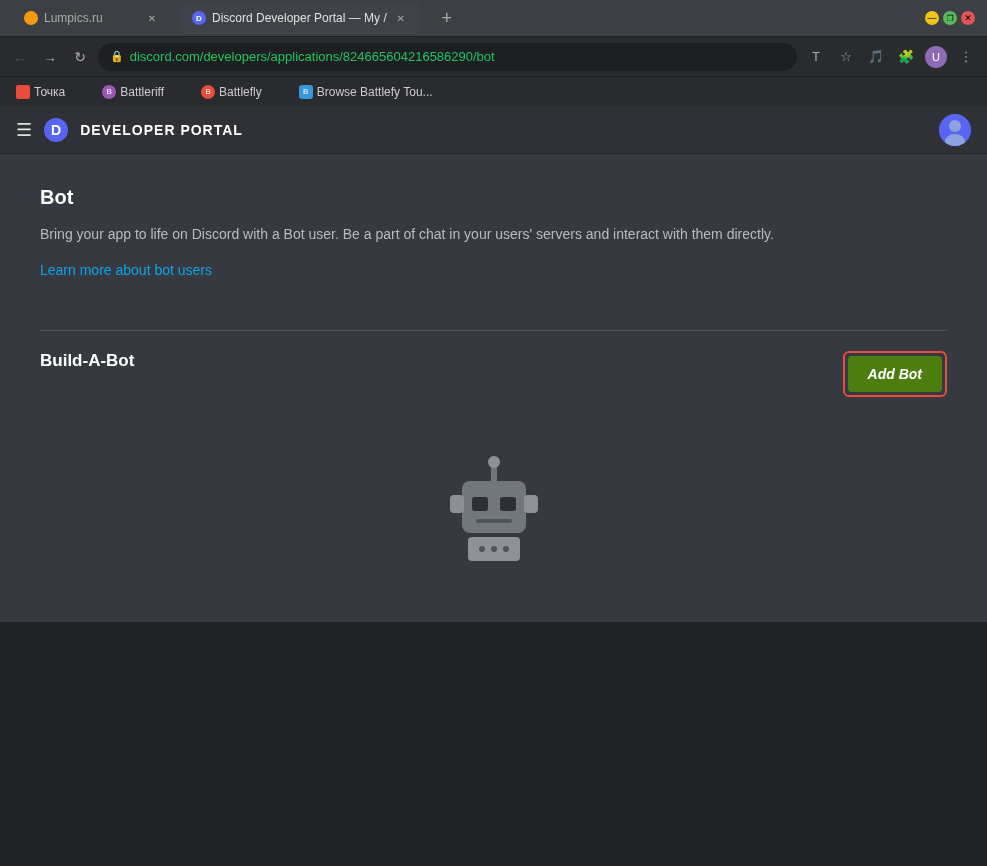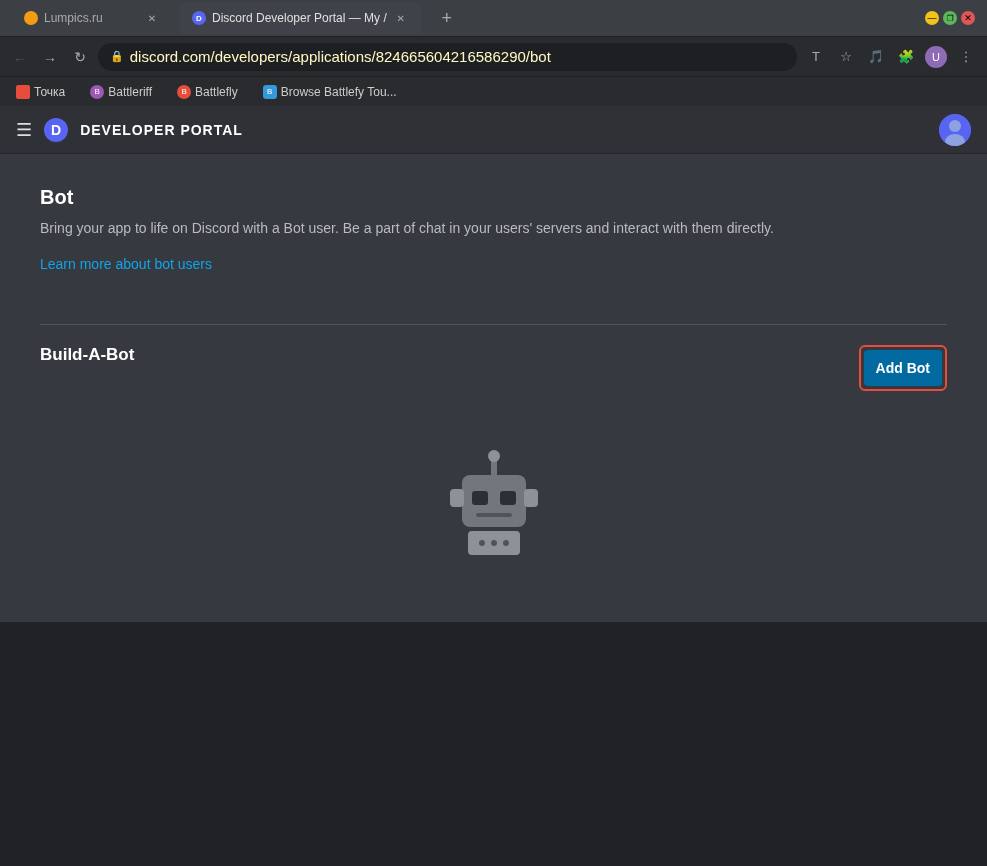--- a/index.html
+++ b/index.html
@@ -128,22 +128,22 @@
       color: #ddd;
       font-size: 13px;
     }
 
     .lock-icon {
       color: #aaa;
       font-size: 11px;
     }
 
     .url-text {
-      color: #fef9c3;
-      font-size: 15px;
+      color: #22c55e;
+      font-size: 13px;
       flex: 1;
     }
 
     .address-actions {
       display: flex;
       gap: 4px;
       align-items: center;
     }
 
     .addr-action-btn {
@@ -158,21 +158,21 @@
       border-radius: 50%;
     }
 
     
     .bookmarks-bar {
       background: #292b2f;
       height: 30px;
       display: flex;
       align-items: center;
       padding: 0 8px;
-      gap: 9px;
+      gap: 21px;
       flex-shrink: 0;
       border-top: 1px solid #1e1f22;
     }
 
     .bookmark-item {
       display: flex;
       align-items: center;
       gap: 4px;
       padding: 3px 8px;
       border-radius: 4px;
@@ -246,21 +246,21 @@
       flex: 1;
       background: #36393f;
       padding: 32px 40px;
       overflow-y: auto;
     }
 
     .page-title {
       font-size: 20px;
       font-weight: 700;
       color: #fff;
-      margin-bottom: 8px;
+      margin-bottom: 14px;
     }
 
     .page-description {
       font-size: 14px;
       color: #b9bbbe;
       line-height: 1.6;
       max-width: 860px;
       margin-bottom: 16px;
     }
 
@@ -304,29 +304,30 @@
     }
 
     .add-bot-btn-wrapper {
       flex-shrink: 0;
       border: 2px solid #e74c3c;
       border-radius: 6px;
       padding: 3px;
     }
 
     .add-bot-btn {
-      background: #0369a1;
+      background: #4d7c0f;
       color: #fff;
       border: none;
       border-radius: 4px;
-      padding: 10px 12px;
+      padding: 10px 20px;
       font-size: 14px;
       font-weight: 600;
       cursor: pointer;
       white-space: nowrap;
+      font-style: italic;
     }
 
     
     .robot-container {
       display: flex;
       justify-content: center;
       align-items: center;
       margin-top: 50px;
     }
 

